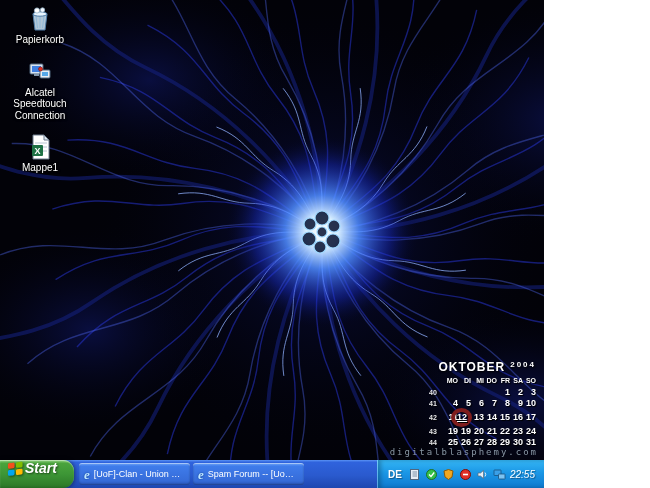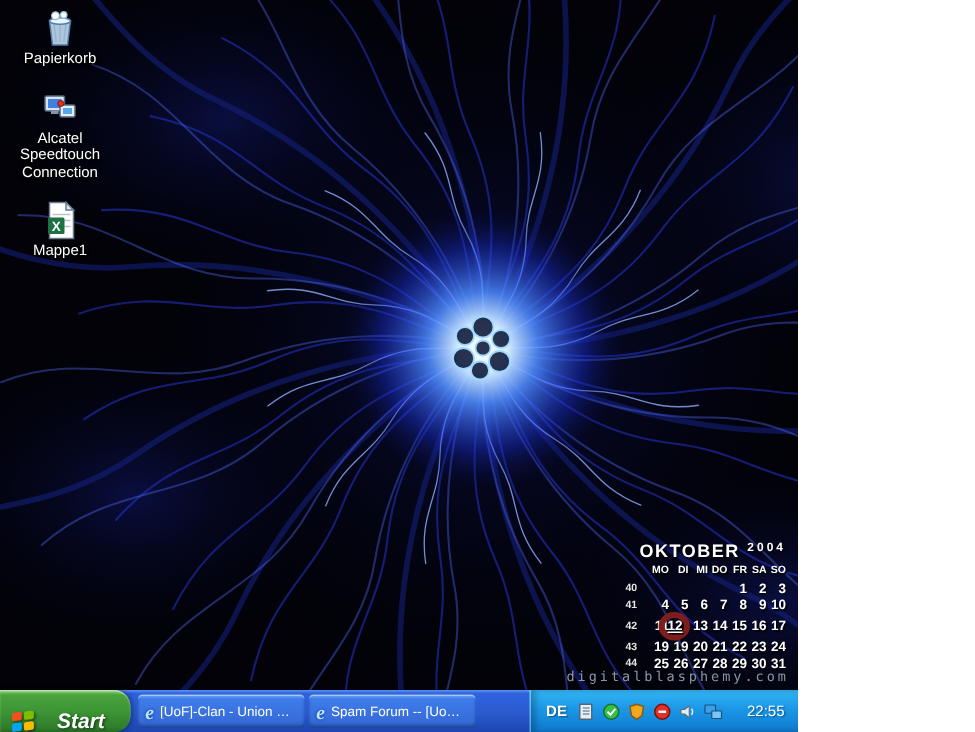--- a/index.html
+++ b/index.html
@@ -1,18 +1,18 @@
 <!DOCTYPE html>
 <html><head>
 <meta charset="utf-8">
 <style>
   html,body { margin:0; padding:0; }
   .screen {
     position:relative; width:532px; height:488px; overflow:hidden;
-    background:#000; font-family:"Liberation Sans", sans-serif;
+    background:#000; font-family:"Liberation Sans", sans-serif;padding-left:12px;
     -webkit-font-smoothing:antialiased;
   }
   
   .wallpaper { position:absolute; left:0; top:0; right:0; bottom:28px; }
   .wallpaper svg { display:block; }
   .credit {
     position:absolute; right:6px; bottom:31px;
     font-family:"DejaVu Sans Mono", monospace;
     font-size:9px; letter-spacing:2px; color:#9fb0bd; opacity:.85;
   }
@@ -43,21 +43,21 @@
     border:4px solid #7f1d1d; border-radius:50%;
     margin:-1px -1px; padding:0 1px;text-decoration:underline;
   }
   
   .taskbar {
     position:absolute; left:0; right:0; bottom:0; height:28px;
     display:flex; align-items:center;
     background:linear-gradient(180deg,#5a93f5 0%, #2f63dd 8%, #2a5ace 55%, #1d46b0 100%);
   }
   .start-button {
-    height:28px; flex:0 0 auto; display:flex; align-items:flex-end; gap:14px;
+    height:28px; flex:0 0 auto; display:flex; align-items:flex-start; gap:1px;
     padding:0 17px 0 7px; border-radius:0 11px 11px 0; cursor:pointer;
     background:linear-gradient(180deg,#8fd37f 0%, #4aa33c 12%, #3d9636 50%, #2f7d2a 90%, #256b22 100%);
     box-shadow:inset 0 1px 1px rgba(255,255,255,.45), 1px 0 4px rgba(0,0,0,.45);
     color:#fff; font-weight:bold; font-style:italic; font-size:14px;
     text-shadow:1px 1px 2px rgba(0,0,0,.55);
   }
   .win-flag { display:inline-flex; filter:drop-shadow(1px 1px 1px rgba(0,0,0,.5)); }
   .task-buttons { flex:1; display:flex; gap:3px; padding:0 5px; min-width:0; }
   .task-button {
     width:101px; height:22px; border-radius:3px; cursor:pointer;
@@ -73,21 +73,21 @@
   .task-label { white-space:nowrap; overflow:hidden; text-overflow:ellipsis; }
   .tray {
     flex:0 0 auto; height:28px; display:flex; align-items:center; gap:4px;
     padding:0 9px 0 10px; border-left:1px solid rgba(255,255,255,.3);
     background:linear-gradient(180deg,#35b6f5 0%, #1b97e6 45%, #0f7ad0 100%);
     box-shadow:inset 3px 0 4px rgba(0,0,0,.25);
     color:#fff;
   }
   .lang { font-size:10px; font-weight:bold; margin-right:2px; text-shadow:1px 1px 1px rgba(0,0,0,.4); }
   .tray-icon { width:13px; height:13px; display:inline-flex; cursor:pointer; }
-  .clock { font-size:10px; margin-left:12px; text-shadow:1px 1px 1px rgba(0,0,0,.4); }
+  .clock { font-size:10px; margin-left:0; text-shadow:1px 1px 1px rgba(0,0,0,.4);font-style:italic; }
 </style>
 </head>
 <body>
 
 <div class="screen">
 
   <div class="wallpaper">
     <svg width="650" height="460" viewBox="0 0 650 460" preserveAspectRatio="none">
       <defs>
         <radialGradient id="glow" cx="50%" cy="50%" r="50%">

